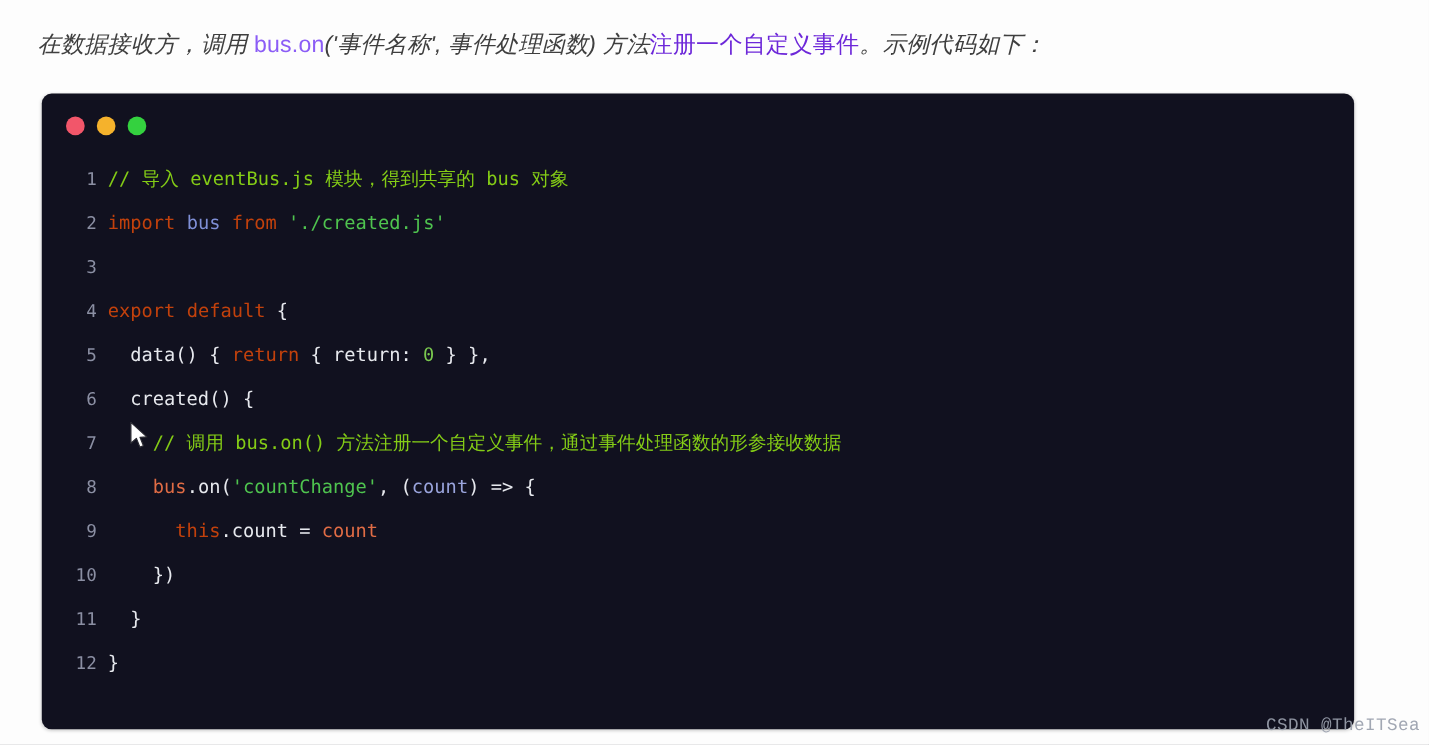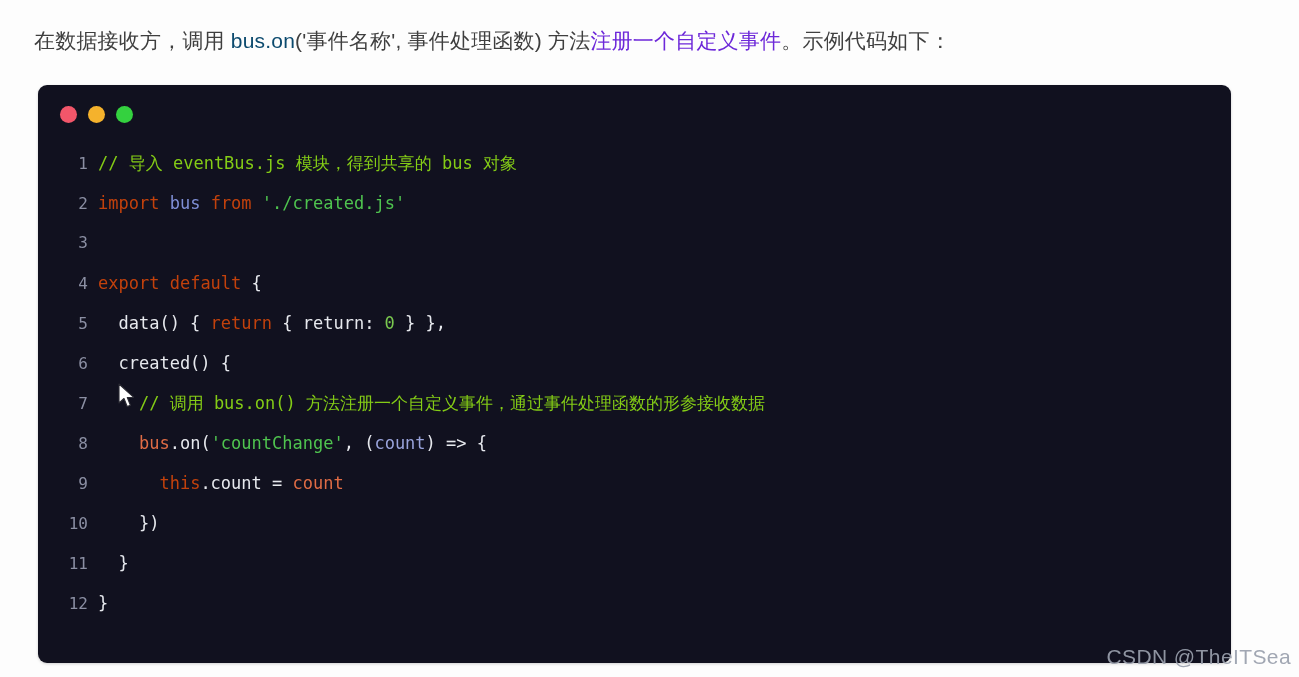--- a/index.html
+++ b/index.html
@@ -21,23 +21,23 @@
     position: absolute;
     left: 34px;
     top: 24px;
     width: 1240px;
     font-size: 21px;
     line-height: 34px;
     color: #3f3f3f;
     white-space: nowrap;
     letter-spacing: 0.2px;
   }
-  #prose-line .seg { display: inline; }
+  #prose-line .seg { display: inline; font-style: italic; }
   #prose-line .red-code {
-    color: #0c4a6e;
+    color: #8b5cf6;
     font-family: "Liberation Sans", sans-serif;
   }
   #prose-line .red-bold {
     color: #6d28d9;
     font-weight: normal;
   }
 
   
   #code-window {
     position: absolute;
@@ -119,23 +119,23 @@
     width: 18px;
     height: 26px;
     pointer-events: none;
   }
 
   
   #watermark {
     position: absolute;
     right: 8px;
     bottom: 8px;
-    font-size: 21px;
+    font-size: 16px;
     color: #9aa0ad;
-    font-family: Liberation Sans, sans-serif;
+    font-family: Liberation Mono, monospace;
     letter-spacing: 0.4px;
     white-space: nowrap;
     mix-blend-mode: normal;
     opacity: 0.92;
   }
 </style>
 </head>
 <body>
 
 <div id="prose-line">

